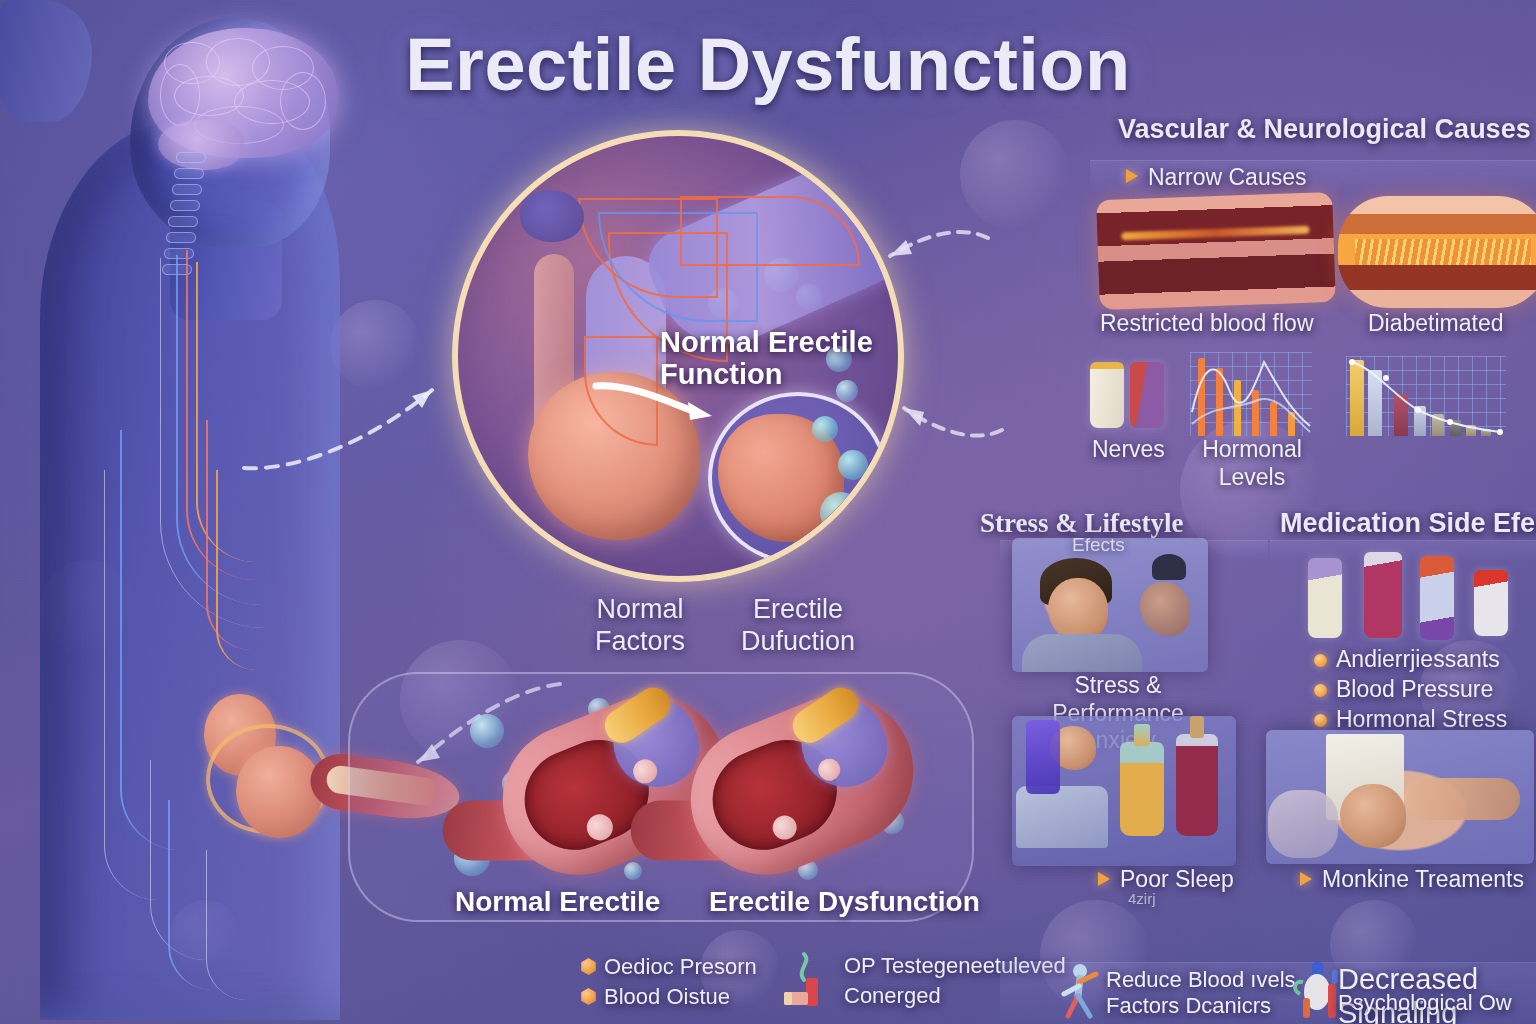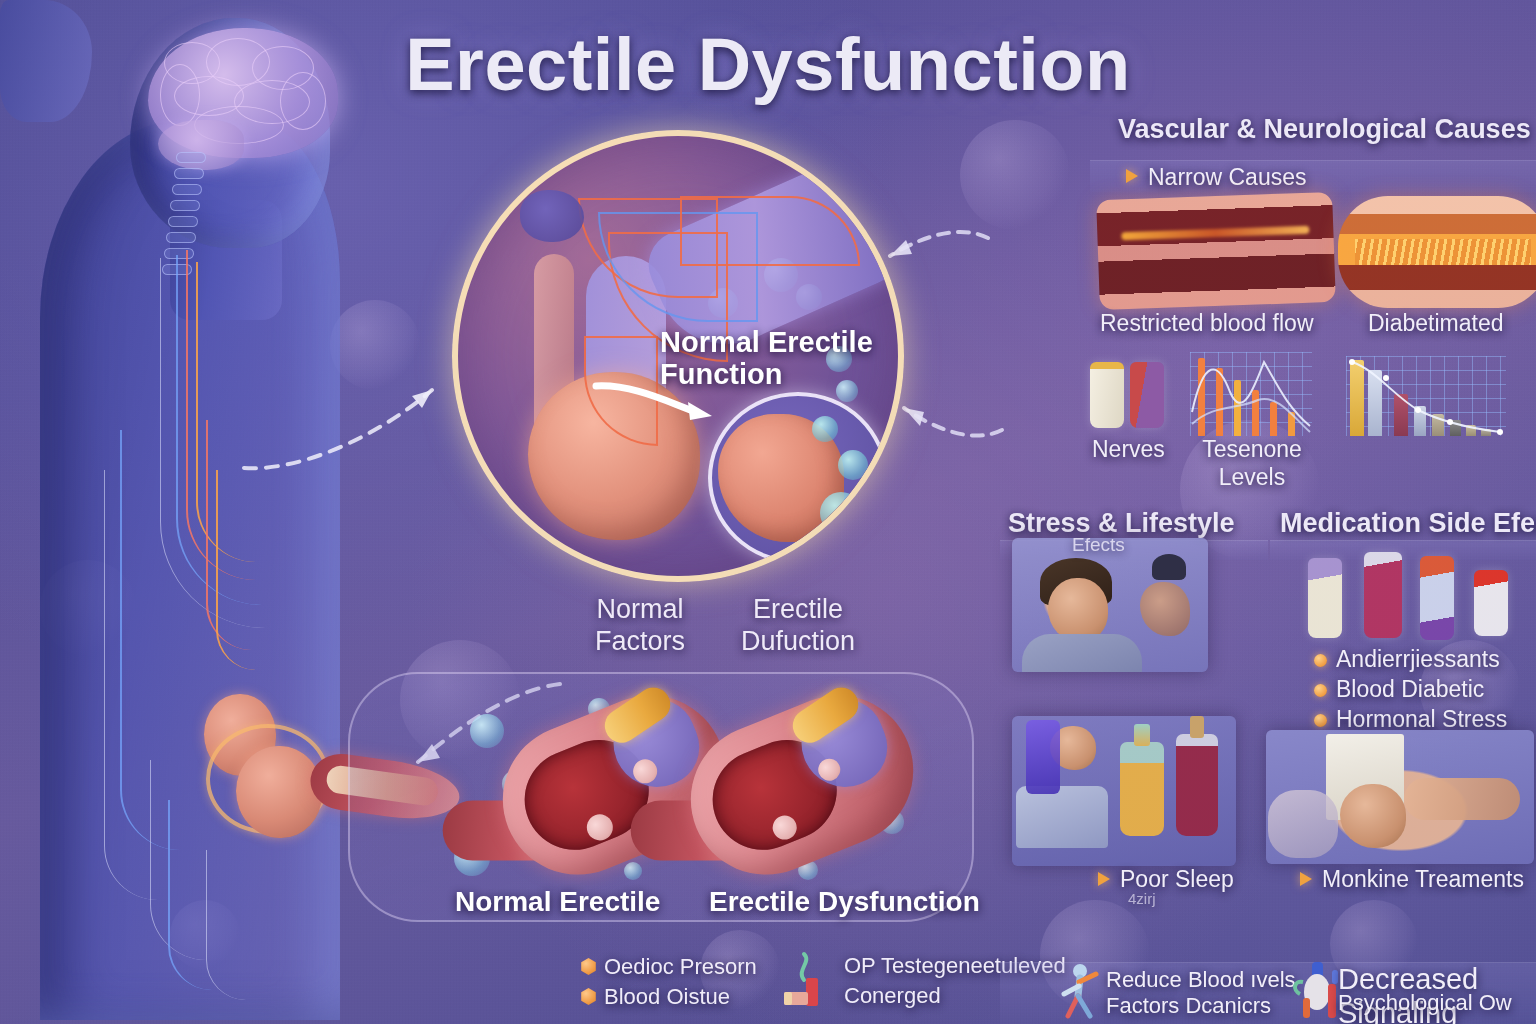--- a/index.html
+++ b/index.html
@@ -565,21 +565,21 @@
     <div class="cbar" style="left:44px;  width:7px; height:56px; background:#f2b03f;"></div>
     <div class="cbar" style="left:62px;  width:7px; height:46px; background:#f2803f;"></div>
     <div class="cbar" style="left:80px;  width:7px; height:34px; background:#f2803f;"></div>
     <div class="cbar" style="left:98px;  width:7px; height:24px; background:#f29a3f;"></div>
     <svg style="position:absolute; inset:0;" viewBox="0 0 122 84" preserveAspectRatio="none">
       <path d="M2 60 C 14 6, 28 8, 40 40 C 52 68, 64 36, 74 10 C 86 30, 96 54, 120 74" stroke="rgba(235,240,255,.9)" stroke-width="2" fill="none"></path>
       <path d="M2 72 C 24 52, 46 58, 68 48 C 88 42, 104 66, 120 80" stroke="rgba(215,228,255,.7)" stroke-width="2" fill="none"></path>
     </svg>
   </div>
   <div class="cap-label" style="left:1200px; top:436px; text-align:center; width:104px;">
-    <span>Tesenone</span><br>
+    <span>Hormonal</span><br>
     <span>Levels</span>
   </div>
 
   <div class="chart-box" style="left:1346px; top:356px; width:160px; height:80px;">
     <div class="grid-bg"></div>
     <div class="cbar" style="left:4px;  width:14px; height:76px; background:linear-gradient(180deg,#f3cf6e,#d9a838);"></div>
     <div class="cbar" style="left:22px; width:14px; height:66px; background:linear-gradient(180deg,#d8dff0,#a9b4cf);"></div>
     <div class="cbar" style="left:48px; width:14px; height:42px; background:linear-gradient(180deg,#b0516a,#8a3a52);"></div>
     <div class="cbar" style="left:68px; width:12px; height:30px; background:linear-gradient(180deg,#cfd6e8,#9aa5c2);"></div>
     <div class="cbar" style="left:86px; width:12px; height:22px; background:linear-gradient(180deg,#c3b9a2,#9a8f78);"></div>
@@ -589,36 +589,40 @@
     <svg style="position:absolute; inset:0;" viewBox="0 0 160 80" preserveAspectRatio="none">
       <path d="M6 6 C 30 14, 48 40, 72 54 C 100 68, 130 73, 154 76" stroke="rgba(240,244,255,.92)" stroke-width="2" fill="none"></path>
       <circle cx="6" cy="6" r="3" fill="#fff"></circle>
       <circle cx="40" cy="22" r="3" fill="#fff"></circle>
       <circle cx="72" cy="54" r="3" fill="#fff"></circle>
       <circle cx="104" cy="66" r="3" fill="#fff"></circle>
       <circle cx="154" cy="76" r="3" fill="#fff"></circle>
     </svg>
   </div>
 
-  <div class="sec-title" style="left:1008px; top:508px;">Stress &amp; Lifestyle</div>
+  <div class="sec-title" style="left:980px; top:508px;font-family:Liberation Serif, serif;">Stress &amp; Lifestyle</div>
   <div class="sec-band" style="left:1000px; top:540px; width:268px; height:20px;"></div>
 
   <div class="photo" id="photo-stress">
     <div class="hair-blob" style="left:28px; top:20px; width:72px; height:48px;"></div>
     <div class="head-blob" style="left:36px; top:40px; width:60px; height:64px;"></div>
     <div style="position:absolute; left:10px; top:96px; width:120px; height:44px;
          background:linear-gradient(160deg,#9aa2c4,#7a82ad); border-radius:28px 28px 0 0;"></div>
     <div style="position:absolute; left:128px; top:44px; width:50px; height:54px;
          background:radial-gradient(circle at 40% 35%, rgba(210,160,130,.9), rgba(150,100,80,.8));
          border-radius:46% 54% 40% 60%;"></div>
     <div style="position:absolute; left:140px; top:16px; width:34px; height:26px;
          background:#2f2f46; border-radius:50% 50% 20% 20%;"></div>
   </div>
   <div class="item-label" style="left:1072px; top:534px; font-size:19px; opacity:.75;">Efects</div>
 
+  <div class="cap-label" style="left:1018px; top:672px; text-align:center; width:200px;">
+    <span>Stress &amp; Performance</span><br>
+    <span>Anxiety</span>
+  </div>
 
   <div class="photo" id="photo-sleep">
     <div style="position:absolute; left:4px; top:70px; width:92px; height:62px;
          background:linear-gradient(160deg,#b9c1dd,#8f98c2); border-radius:10px 10px 4px 4px;"></div>
     <div class="head-blob" style="left:38px; top:10px; width:46px; height:44px;"></div>
     <div style="position:absolute; left:14px; top:4px; width:34px; height:74px; border-radius:6px;
          background:linear-gradient(170deg, rgba(120,90,230,.85), rgba(70,50,180,.9));"></div>
     <div class="bottle" style="left:108px; top:26px; width:44px; height:94px;
          background:linear-gradient(180deg, rgba(170,210,200,.9) 0 22%, rgba(232,176,70,.95) 22% 100%);"></div>
     <div class="bottle-neck" style="left:122px; top:8px; width:16px; height:22px;
@@ -639,21 +643,21 @@
   <div class="pillbot" style="left:1364px; top:552px; width:38px; height:86px;
        background:linear-gradient(170deg, rgba(225,222,235,.95) 0 16%, rgba(180,52,96,.95) 16% 100%);"></div>
   <div class="pillbot" style="left:1420px; top:556px; width:34px; height:84px;
        background:linear-gradient(170deg, rgba(224,90,52,.95) 0 24%, rgba(210,218,240,.92) 24% 74%, rgba(122,70,170,.95) 74% 100%);"></div>
   <div class="pillbot" style="left:1474px; top:570px; width:34px; height:66px;
        background:linear-gradient(170deg, rgba(226,52,38,.95) 0 24%, rgba(238,236,240,.95) 24% 100%);"></div>
 
   <div class="bullet-dot" style="left:1314px; top:654px;"></div>
   <div class="item-label" style="left:1336px; top:646px;">Andierrjiessants</div>
   <div class="bullet-dot" style="left:1314px; top:684px;"></div>
-  <div class="item-label" style="left:1336px; top:676px;">Blood Diabetic</div>
+  <div class="item-label" style="left:1336px; top:676px;">Blood Pressure</div>
   <div class="bullet-dot" style="left:1314px; top:714px;"></div>
   <div class="item-label" style="left:1336px; top:706px;">Hormonal Stress</div>
 
   <div class="photo" id="photo-bed">
     <div style="position:absolute; left:60px; top:4px; width:78px; height:86px;
          background:linear-gradient(170deg,#f2efe8,#d9d3c6); border-radius:3px;"></div>
     <div class="head-blob" style="left:74px; top:54px; width:66px; height:64px;"></div>
     <div style="position:absolute; left:138px; top:48px; width:116px; height:42px;
          background:linear-gradient(100deg, rgba(228,180,150,.95), rgba(196,142,112,.92)); border-radius:22px;"></div>
     <div style="position:absolute; left:2px; top:60px; width:70px; height:68px;

